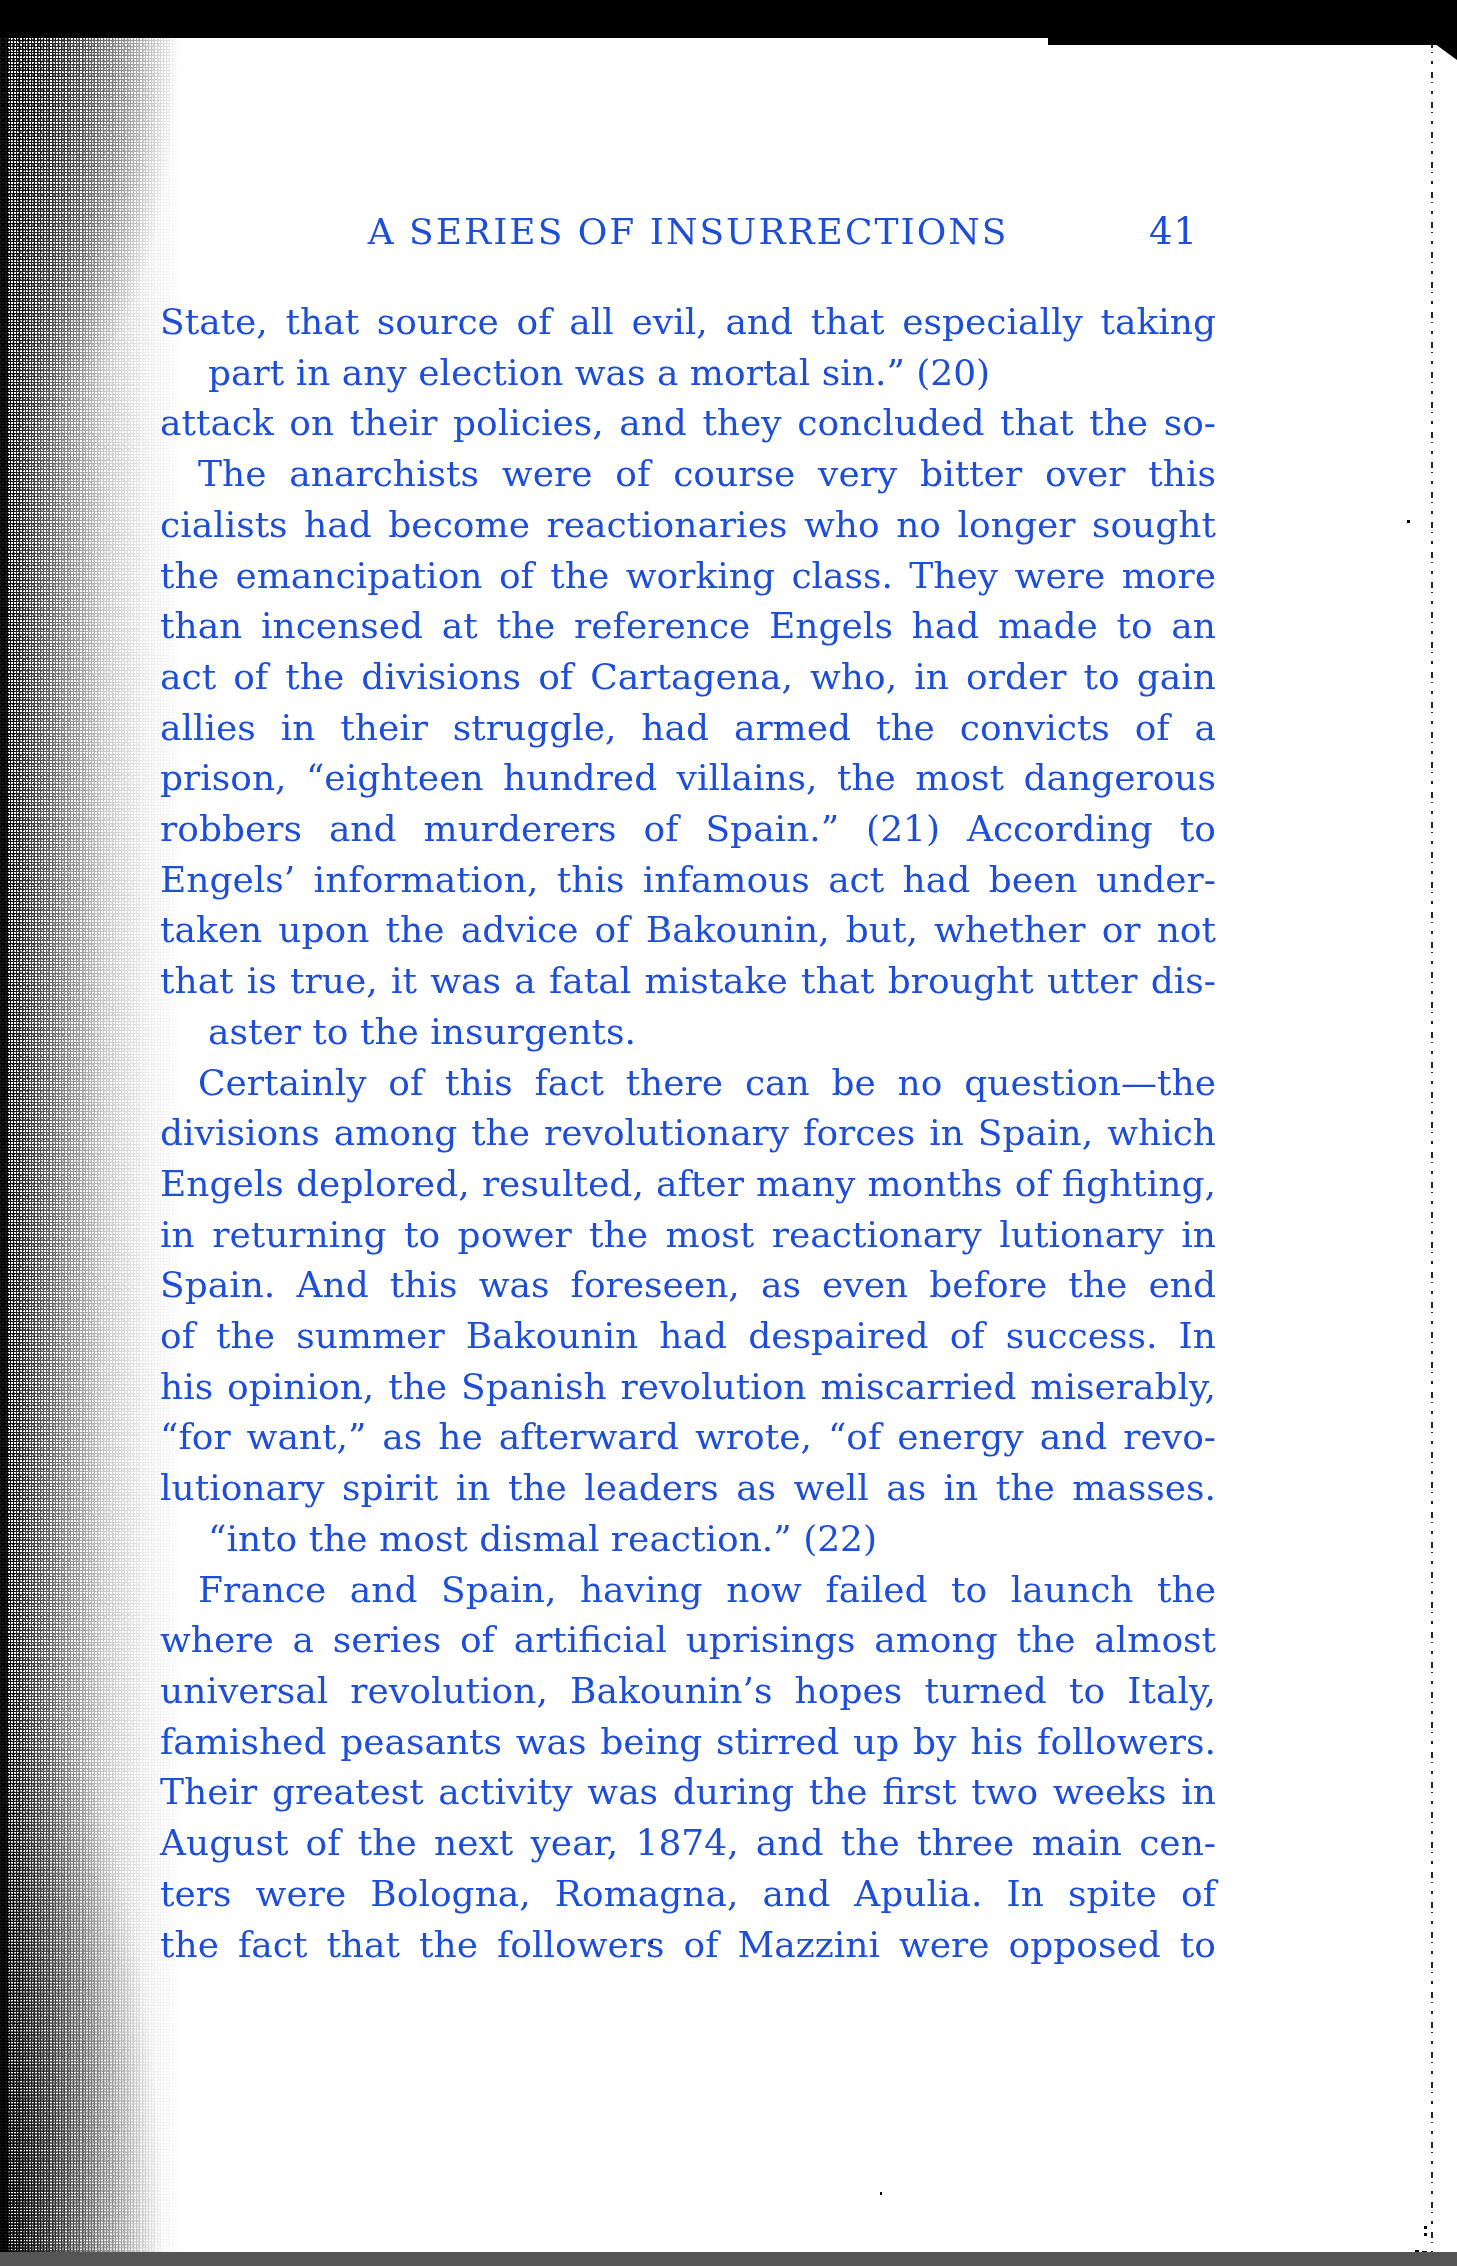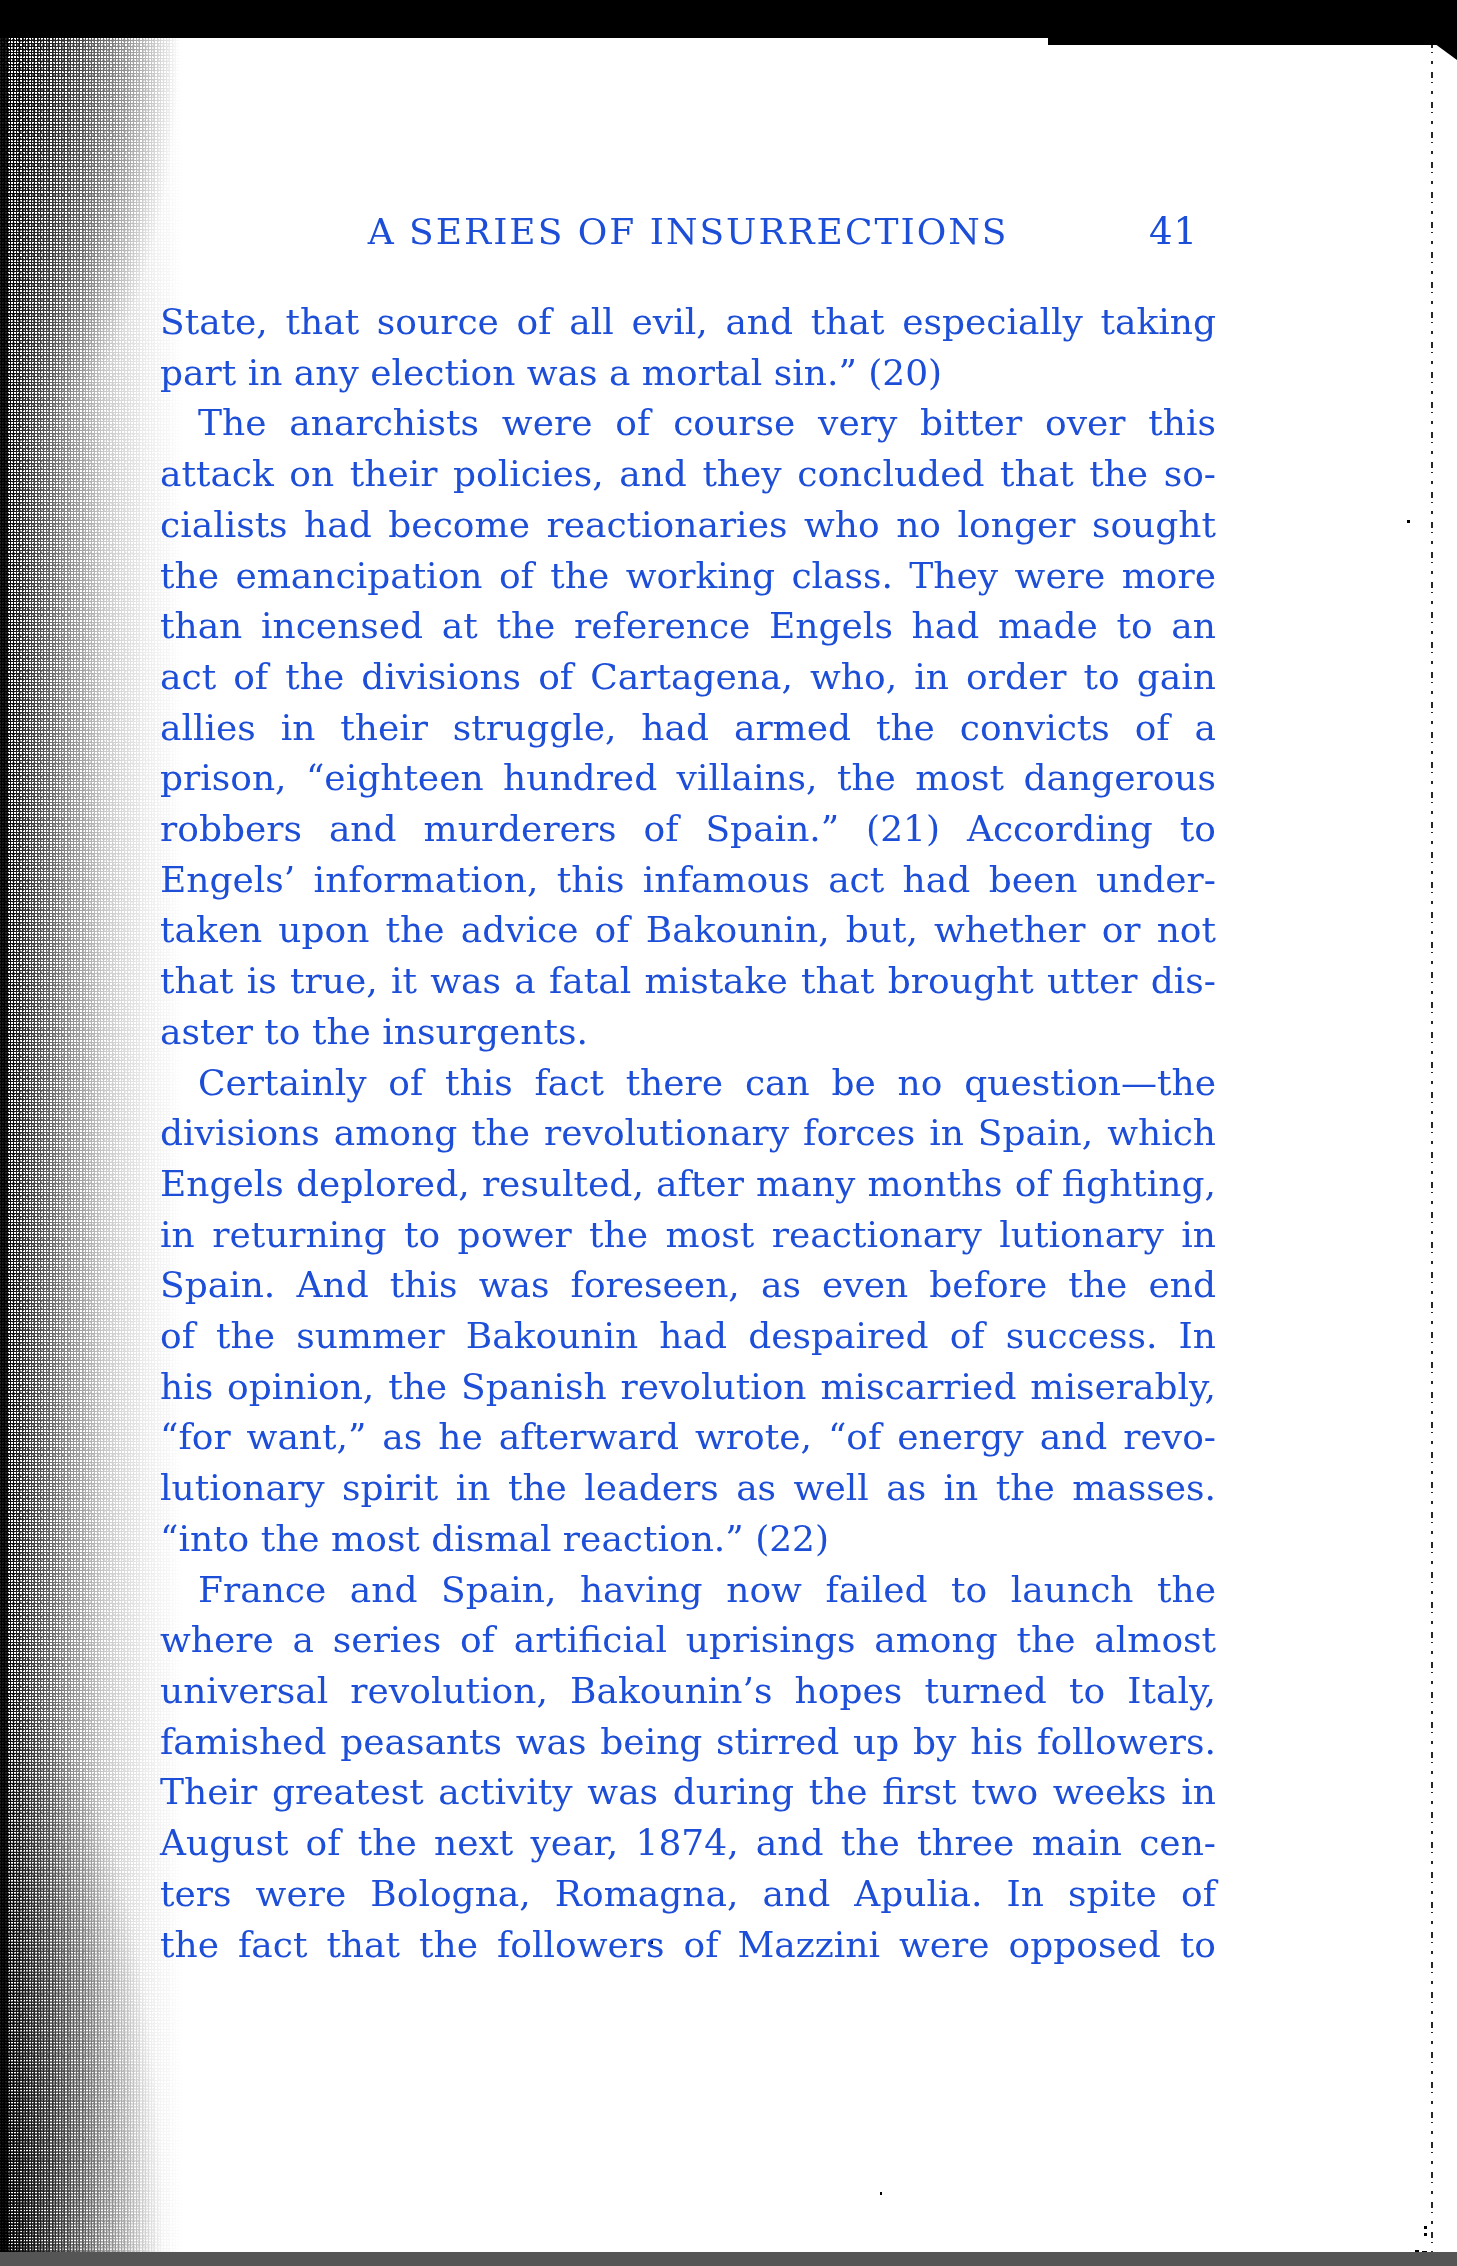--- a/index.html
+++ b/index.html
@@ -99,21 +99,21 @@
   
   .body-text {
     position: absolute; top: 297px; left: 160px; width: 1056px;
     font-size: 36px; line-height: 50.7px;
   }
   .line {
     text-align: justify;
     text-align-last: justify;
     white-space: normal;
   }
-  .line.par-end { text-align-last: left; }
+  .line.par-end { text-align-last: left; margin-left: 48px; }
   .line.indent { text-indent: 38px; }
 
   
   .speck { position: absolute; background: #000; }
   .speck.s1 { left: 1424px; top: 2226px; width: 3px; height: 3px; }
   .speck.s2 { left: 1424px; top: 2233px; width: 3px; height: 3px; }
   .speck.s3 { left: 1415px; top: 2250px; width: 4px; height: 9px; }
   .speck.s4 { left: 1422px; top: 2251px; width: 5px; height: 4px; }
   .speck.s5 { left: 650px; top: 1941px; width: 3px; height: 3px; }
   .speck.s6 { left: 880px; top: 2192px; width: 2px; height: 3px; }
@@ -142,22 +142,22 @@
   <div class="speck s7"></div>
 
   <div class="header-row">
     <span class="page-title">A SERIES OF INSURRECTIONS</span>
     <span class="page-number">41</span>
   </div>
 
   <div class="body-text">
       <div class="line">State, that source of all evil, and that especially taking</div>
       <div class="line par-end">part in any election was a mortal sin.” (20)</div>
+      <div class="line">attack on their policies, and they concluded that the so-</div>
       <div class="line indent">The anarchists were of course very bitter over this</div>
-      <div class="line">attack on their policies, and they concluded that the so-</div>
       <div class="line">cialists had become reactionaries who no longer sought</div>
       <div class="line">the emancipation of the working class.  They were more</div>
       <div class="line">than incensed at the reference Engels had made to an</div>
       <div class="line">act of the divisions of Cartagena, who, in order to gain</div>
       <div class="line">allies in their struggle, had armed the convicts of a</div>
       <div class="line">prison, “eighteen hundred villains, the most dangerous</div>
       <div class="line">robbers and murderers of Spain.” (21)  According to</div>
       <div class="line">Engels’ information, this infamous act had been under-</div>
       <div class="line">taken upon the advice of Bakounin, but, whether or not</div>
       <div class="line">that is true, it was a fatal mistake that brought utter dis-</div>

